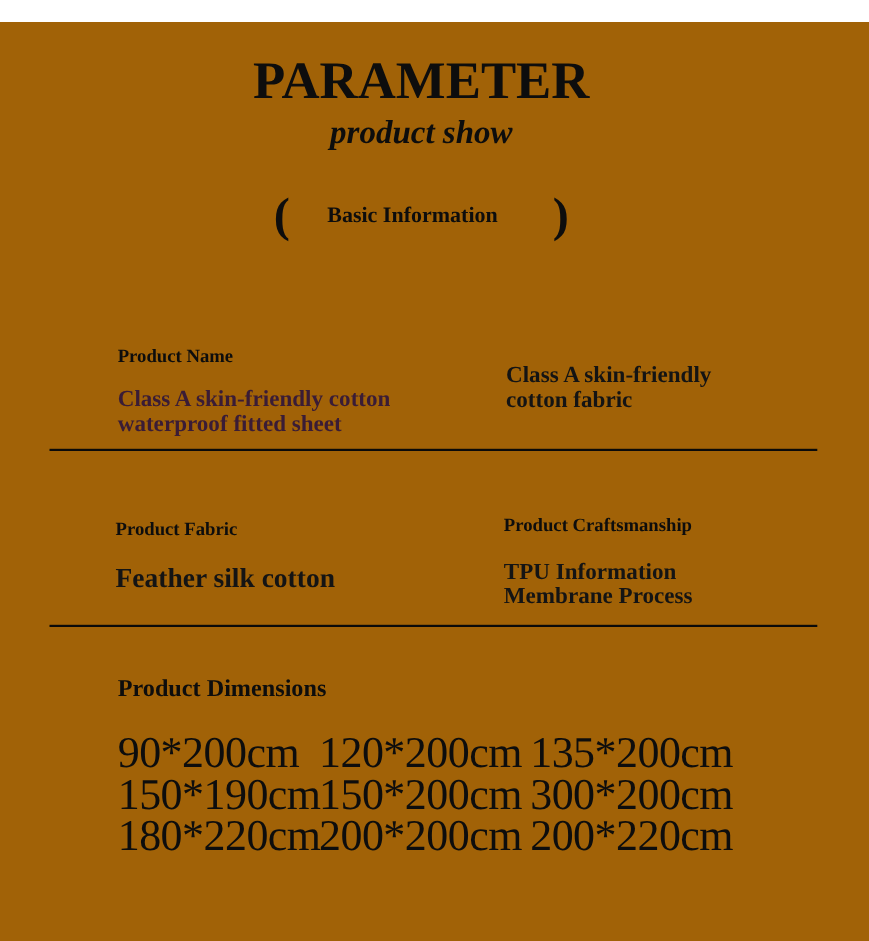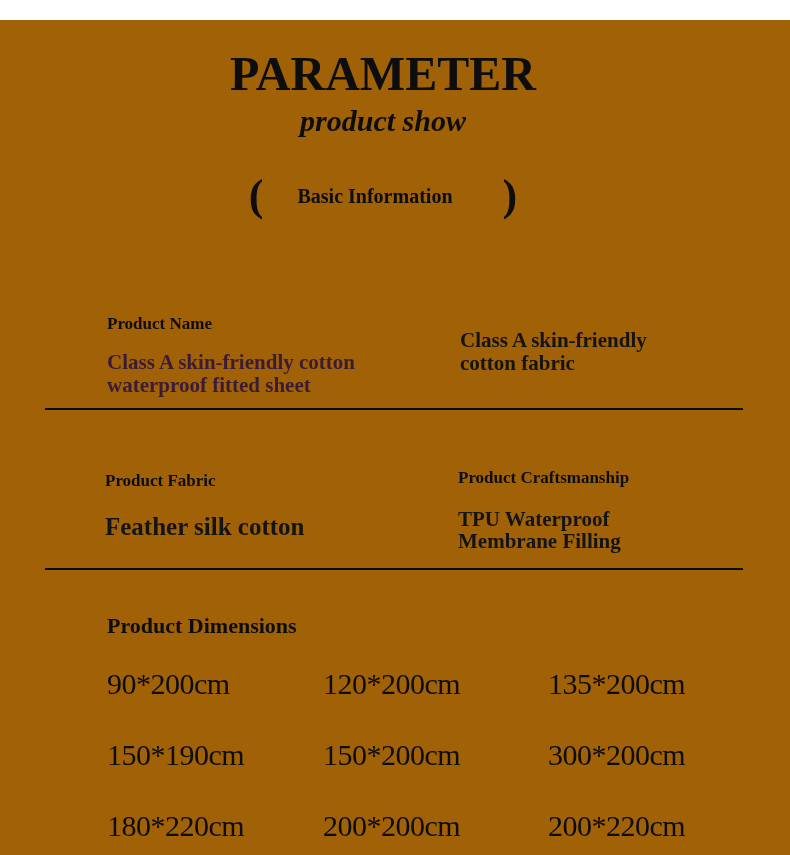--- a/index.html
+++ b/index.html
@@ -105,24 +105,23 @@
     font-weight: 700;
     color: #0d0d0d;
   }
   .dims-grid {
     position: absolute;
     left: 107px;
     top: 645px;
     display: grid;
     grid-template-columns: 183px 192px 210px;
     grid-auto-rows: 38px;
-    font-size: 30px;
+    font-size: 40px;
     font-weight: 400;
     color: #0d0d0d;
-    gap: 33px;
   }
   .dims-grid .size {
     line-height: 38px;
     white-space: nowrap;
     letter-spacing: -0.5px;
   }
 </style>
 </head>
 <body>
 
@@ -150,21 +149,21 @@
 
   <div class="divider divider-1"></div>
 
   <div class="field field-filling">
     <div class="field-label">Product Fabric</div>
     <div class="field-value">Feather silk cotton</div>
   </div>
 
   <div class="field field-craft">
     <div class="field-label">Product Craftsmanship</div>
-    <div class="field-value">TPU Waterproof Membrane Filling</div>
+    <div class="field-value">TPU Information Membrane Process</div>
   </div>
 
   <div class="divider divider-2"></div>
 
   <div class="dims-heading">Product Dimensions</div>
 
   <div class="dims-grid">
     <span class="size">90*200cm</span>
     <span class="size">120*200cm</span>
     <span class="size">135*200cm</span>

